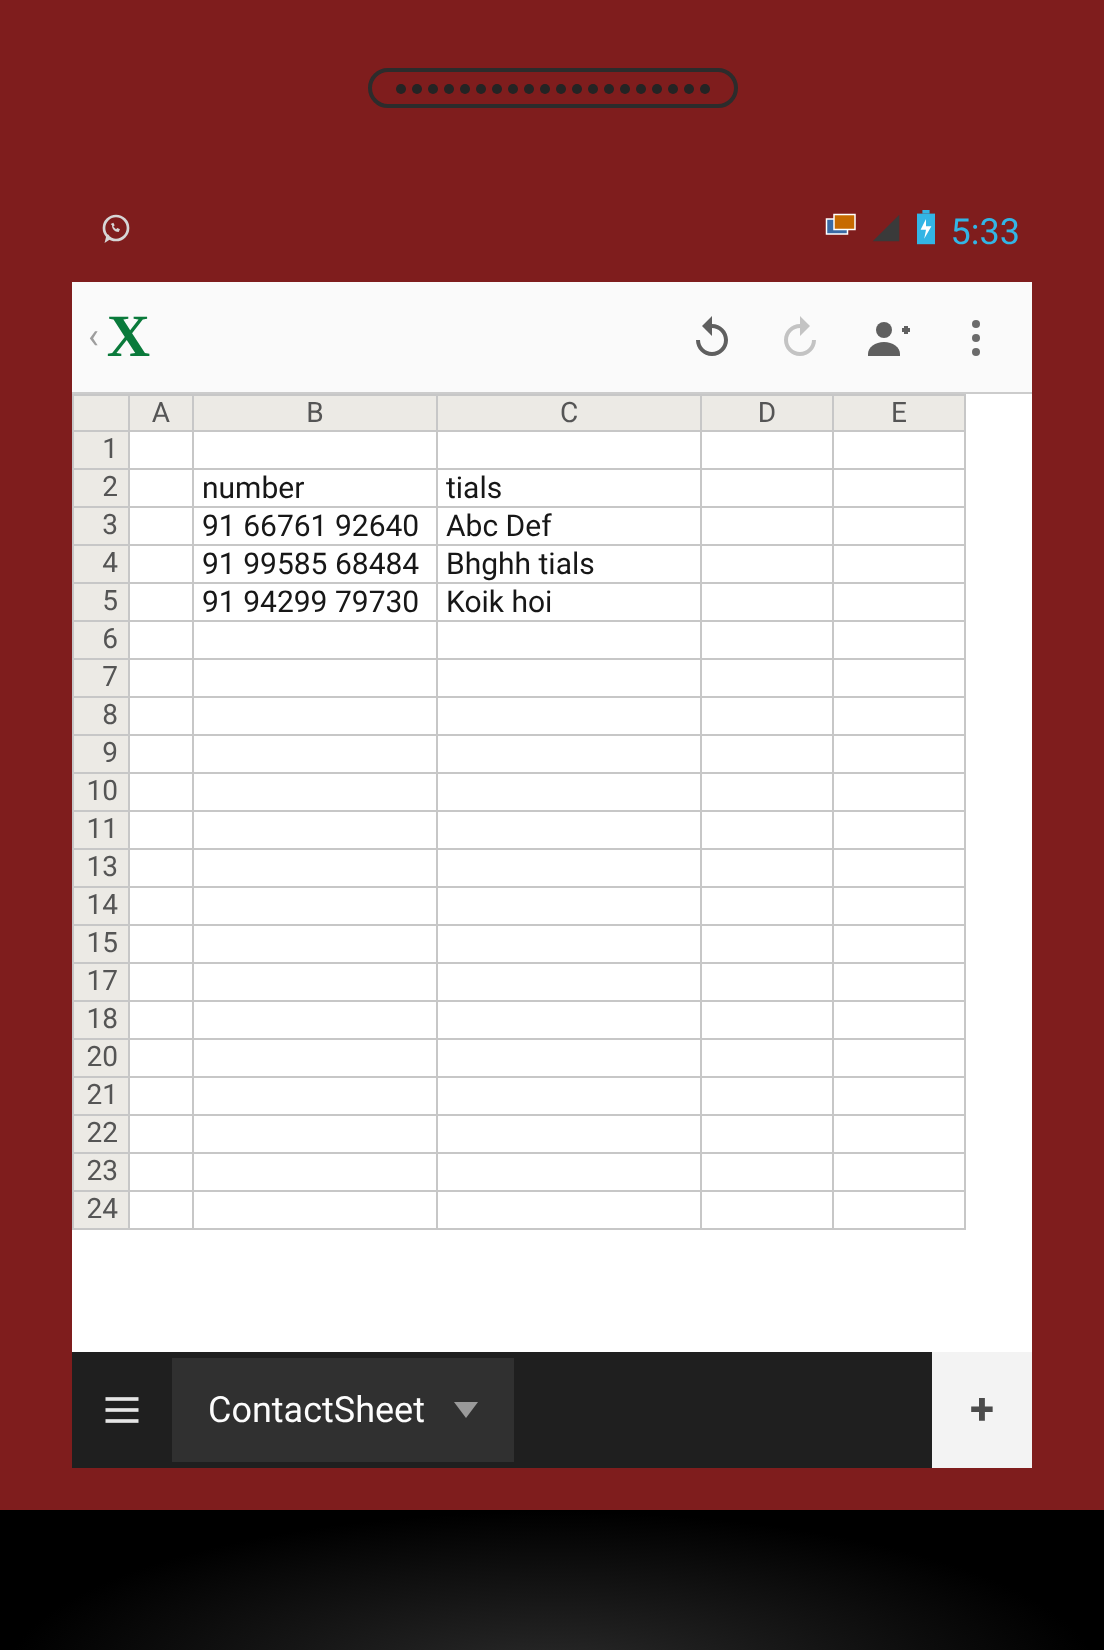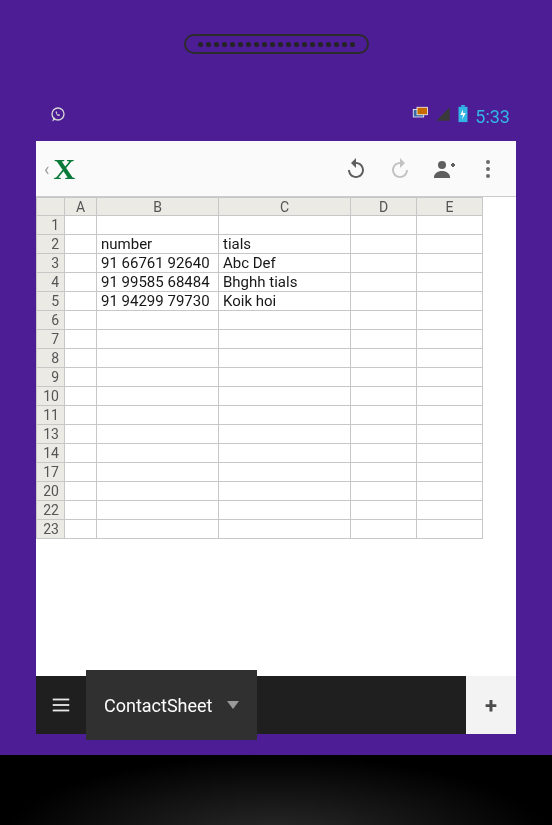--- a/index.html
+++ b/index.html
@@ -1,18 +1,18 @@
 <!DOCTYPE html>
 <html><head>
 <meta charset="utf-8">
 <style>
   * { margin: 0; padding: 0; box-sizing: border-box; }
   html, body { width: 552px; height: 825px; background: #000; font-family: Roboto, Arial, sans-serif; overflow: hidden; }
 
-  .phone-frame { position: relative; width: 552px; height: 825px; background: #4c1d95; }
+  .phone-frame { position: relative; width: 552px; height: 825px; background: #7f1d1d; }
   .speaker-wrap { display:flex; justify-content:center; padding-top: 34px; }
   .speaker { width: 185px; height: 20px; border: 2px solid #2c2c2c; border-radius: 14px; display:flex; align-items:center; justify-content:center; gap:3px; padding:0 6px; }
   .speaker .dot { width:5px; height:5px; border-radius:50%; background:#242424; }
 
   .status-bar { position:absolute; top:104px; left:36px; right:36px; height:24px; display:flex; align-items:center; color:#d8d8d8; }
   .status-left { flex:1; display:flex; align-items:center; gap:8px; padding-left:14px;}
   .status-right { display:flex; align-items:center; gap:6px; padding-right:6px;}
   .status-clock { color:#33b5e5; font-size:18px; }
 
   .screen { position:absolute; top:141px; left:36px; width:480px; height:593px; background:#e0e0e0; }
@@ -35,21 +35,21 @@
   .corner { background:#eceae5; width:28px; }
   .col-A { width:32px; }
   .col-B { width:122px; }
   .col-C { width:132px; }
   .col-D { width:66px; }
   .col-E { width:66px; }
 
   .sheetbar { height:58px; background:#1f1f1f; display:flex; align-items:center; }
   .sb-btn { width:50px; height:58px; display:flex; align-items:center; justify-content:center; color:#e5e5e5;}
   .sb-btn svg { width:22px; height:22px; }
-  .sheet-tab { background:#303030; height:70px; display:flex; align-items:center; gap:14px; padding:0 18px; color:#fcfcfc; font-size:18px;}
+  .sheet-tab { background:#303030; height:52px; display:flex; align-items:center; gap:14px; padding:0 18px; color:#fcfcfc; font-size:18px;}
   .sheet-tab .tri { width:0; height:0; border-left:6px solid transparent; border-right:6px solid transparent; border-top:8px solid #9a9a9a;}
   .sb-flex { flex:1; }
   .sb-add { background:#f3f3f3; width:50px; height:58px; display:flex; align-items:center; justify-content:center; color:#4b4b4b; font-size:22px; font-weight:bold;}
 
   .bottom-curve { position:absolute; left:0; right:0; bottom:0; height:70px; background: radial-gradient(ellipse at center 120%, #2b2b2b 0%, #000 70%);}
 
 </style>
 </head>
 <body>
 
@@ -265,45 +265,77 @@
             </tr>
             <tr>
               <th>14</th>
               <td></td>
               <td></td>
               <td></td>
               <td></td>
               <td></td>
             </tr>
             <tr>
+              <th>15</th>
+              <td></td>
+              <td></td>
+              <td></td>
+              <td></td>
+              <td></td>
+            </tr>
+            <tr>
               <th>17</th>
               <td></td>
               <td></td>
               <td></td>
               <td></td>
               <td></td>
             </tr>
             <tr>
+              <th>18</th>
+              <td></td>
+              <td></td>
+              <td></td>
+              <td></td>
+              <td></td>
+            </tr>
+            <tr>
               <th>20</th>
               <td></td>
               <td></td>
               <td></td>
               <td></td>
               <td></td>
             </tr>
             <tr>
+              <th>21</th>
+              <td></td>
+              <td></td>
+              <td></td>
+              <td></td>
+              <td></td>
+            </tr>
+            <tr>
               <th>22</th>
               <td></td>
               <td></td>
               <td></td>
               <td></td>
               <td></td>
             </tr>
             <tr>
               <th>23</th>
+              <td></td>
+              <td></td>
+              <td></td>
+              <td></td>
+              <td></td>
+            </tr>
+            <tr>
+              <th>24</th>
               <td></td>
               <td></td>
               <td></td>
               <td></td>
               <td></td>
             </tr>
           </tbody>
       </table>
     </div>
 

